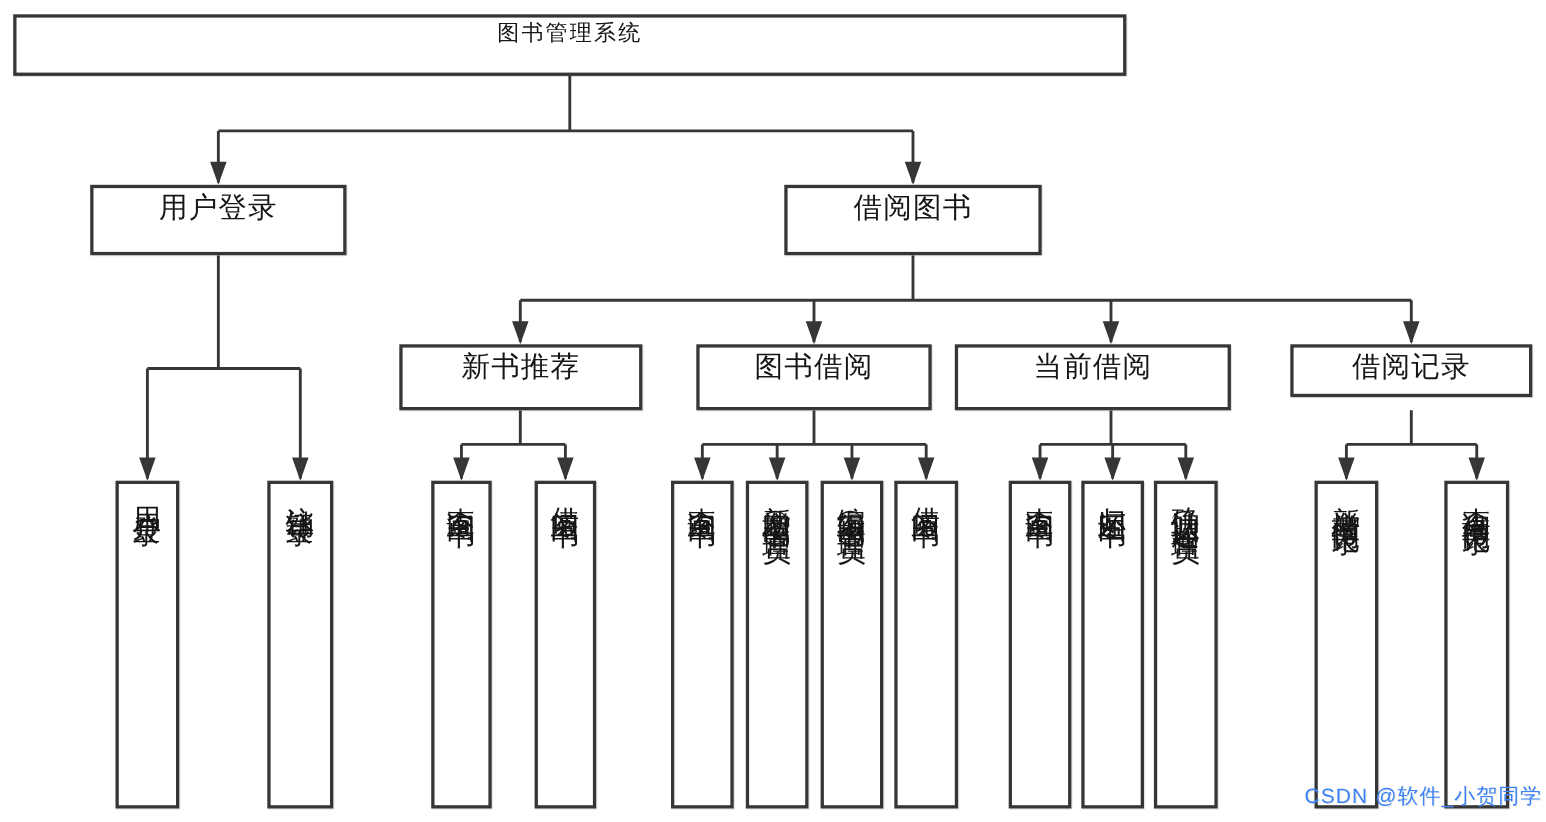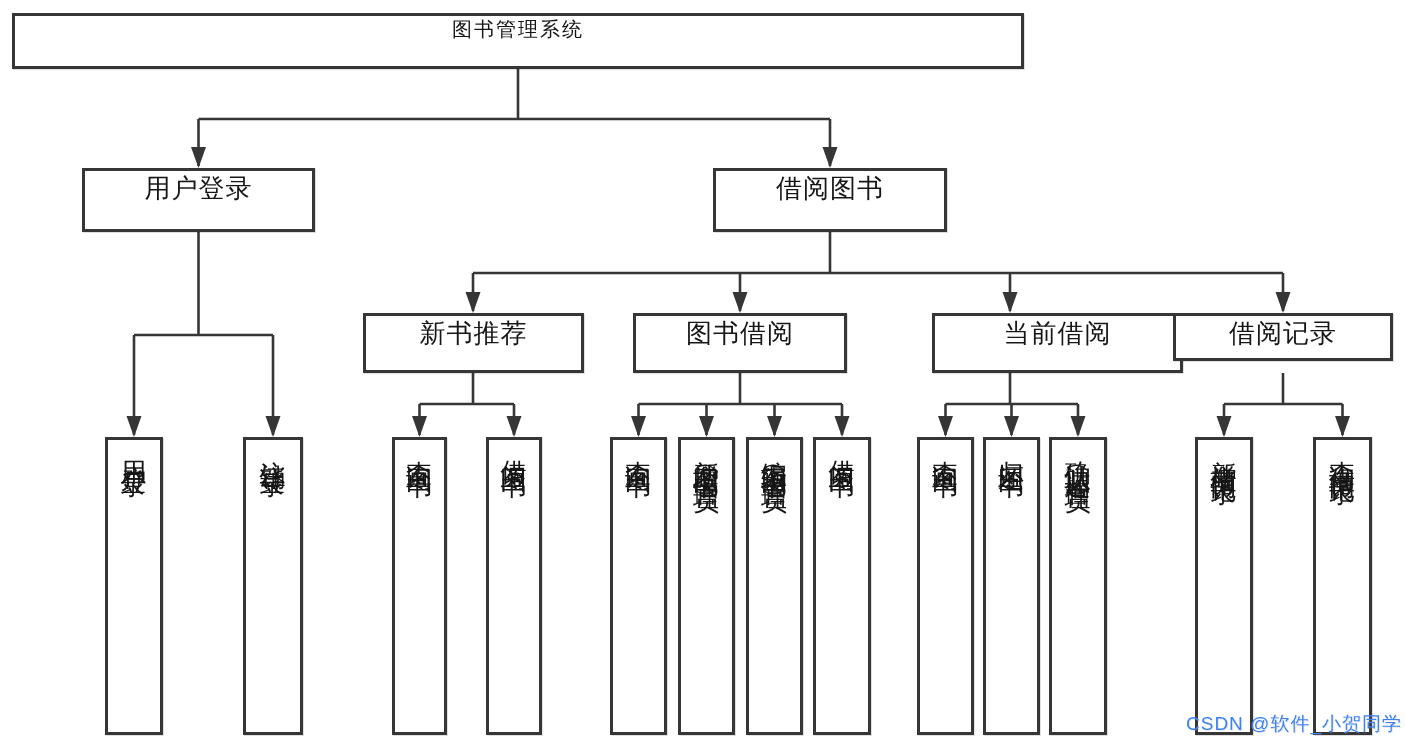--- a/index.html
+++ b/index.html
@@ -97,21 +97,21 @@
   <div class="node h" style="left:713px;top:168px;width:234px;height:64px">
     <span class="lbl">借阅图书</span>
   </div>
 
   <div class="node h" style="left:633px;top:313px;width:214px;height:60px">
     <span class="lbl">图书借阅</span>
   </div>
   <div class="node h" style="left:363px;top:313px;width:221px;height:60px">
     <span class="lbl">新书推荐</span>
   </div>
-  <div class="node h" style="left:932px;top:313px;width:251px;height:60px">
+  <div class="node h" style="left:868px;top:313px;width:251px;height:60px">
     <span class="lbl">当前借阅</span>
   </div>
   <div class="node h" style="left:1173px;top:313px;width:220px;height:48px">
     <span class="lbl">借阅记录</span>
   </div>
 
   <div class="node v" style="left:105px;top:437px;width:58px;height:298px">
     <span class="lbl">用户登录</span>
   </div>
   <div class="node v" style="left:243px;top:437px;width:60px;height:298px">

